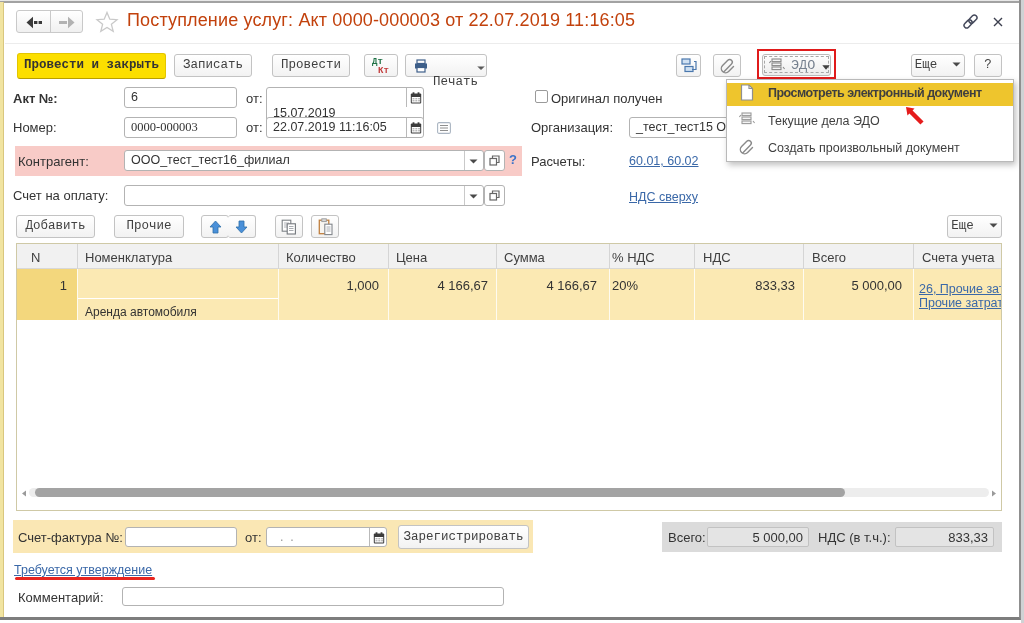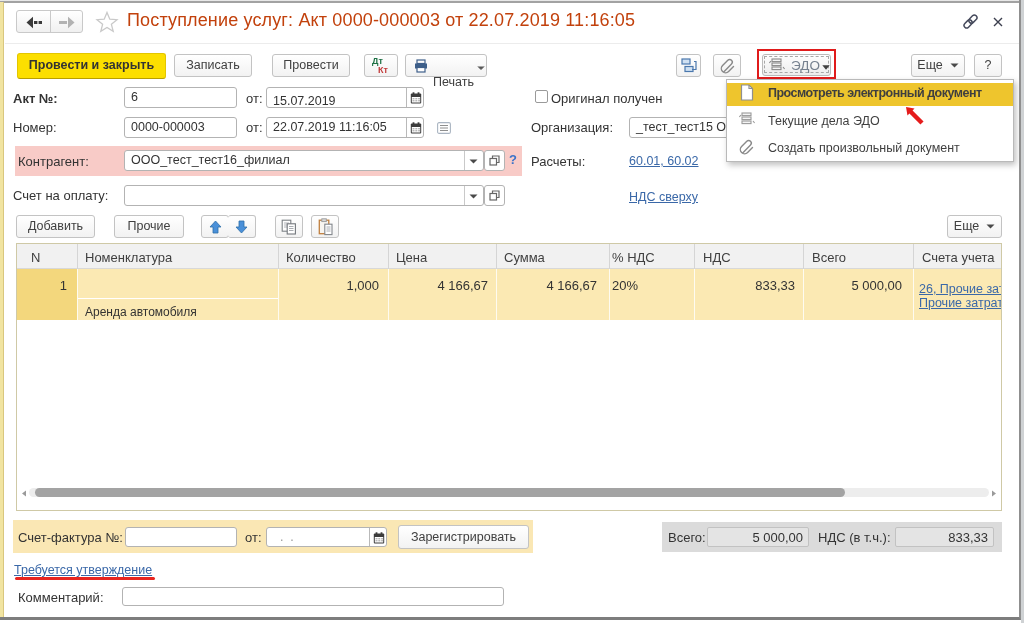--- a/index.html
+++ b/index.html
@@ -5,21 +5,21 @@
 * { margin:0; padding:0; box-sizing:border-box; }
 html,body { width:1024px; height:623px; background:#fff; font-family:"Liberation Sans", sans-serif; }
 #win { position:absolute; left:0; top:0; width:1021px; height:620px; background:#fff;
   border-right:2px solid #8f8f8f; border-bottom:3px solid #7d7d7d; overflow:hidden; }
 #rightband { position:absolute; left:1021px; top:0; width:3px; height:623px; background:#cfd2d4; }
 #leftstrip { position:absolute; left:0; top:2px; width:4px; height:615px; background:#f1e4a1; border-right:1px solid #d9c77e; }
 .abs { position:absolute; }
 .lbl { position:absolute; font-size:13px; color:#333; white-space:nowrap; }
 .inp { position:absolute; background:#fff; border:1px solid #b3b3b3; border-radius:3px; font-size:12.5px; color:#333; }
 .btn { position:absolute; background:linear-gradient(#ffffff,#f2f2f2); border:1px solid #c3c3c3; border-radius:3px;
-  font-size:12.5px; color:#404040; text-align:center; font-family:Liberation Sans, sans-serif; }
+  font-size:12.5px; color:#404040; text-align:center; font-family:Liberation Mono, monospace; }
 .link { position:absolute; font-size:12.5px; color:#3a68a8; text-decoration:underline; white-space:nowrap; cursor:pointer; }
 svg { display:block; }
 </style>
 </head>
 <body>
 <div id="rightband"></div>
 <div id="win">
   <div class="abs" style="left:0;top:0;width:1021px;height:1px;background:#e8e8e8;"></div>
   <div class="abs" style="left:0;top:1px;width:1021px;height:1.5px;background:#a2a2a2;"></div>
   <div id="leftstrip"></div>
@@ -101,35 +101,35 @@
       </svg>
   </div>
   <div class="btn" style="left:911px;top:54px;width:54px;height:23px;line-height:21px;">Еще&nbsp;&nbsp;<svg style="display:inline-block;vertical-align:1px;" width="9" height="5" viewBox="0 0 9 5">
         <polygon points="0.5,0.5 8.5,0.5 4.5,4.5" fill="#4a4a4a"></polygon>
       </svg></div>
   <div class="btn" style="left:974px;top:54px;width:28px;height:23px;line-height:21px;">?</div>
 
   <div class="lbl" style="left:13px;top:91px;font-weight:bold;">Акт №:</div>
   <div class="inp" style="left:124px;top:87px;width:113px;height:21px;padding:2px 6px;">6</div>
   <div class="lbl" style="left:246px;top:91px;">от:</div>
-  <div class="inp" style="left:266px;top:87px;width:158px;height:21px;padding:6px 6px;">15.07.2019
+  <div class="inp" style="left:266px;top:87px;width:158px;height:21px;padding:18px 6px;">15.07.2019
     <div style="position:absolute;left:139px;top:0;width:1px;height:19px;background:#b9b9b9;"></div>
     <svg style="position:absolute;left:143px;top:4px;" width="12" height="12" viewBox="0 0 12 12">
       <rect x="2.6" y="0.3" width="1.8" height="2.2" fill="#3c3c3c"></rect>
         <rect x="7.6" y="0.3" width="1.8" height="2.2" fill="#3c3c3c"></rect>
       <rect x="0.8" y="1.5" width="10.4" height="10" rx="1" fill="#3c3c3c"></rect>
       <rect x="1.8" y="5" width="8.4" height="5.5" fill="#fff"></rect>
       <path d="M2.5 6.8 h2 M5.3 6.8 h2 M8.1 6.8 h2 M2.5 8.8 h2 M5.3 8.8 h2 M8.1 8.8 h2" stroke="#9a9a9a" stroke-width="1"></path>
     </svg>
   </div>
   <div class="abs" style="left:535px;top:90px;width:13px;height:13px;border:1px solid #9a9a9a;background:#fff;border-radius:2px;"></div>
   <div class="lbl" style="left:551px;top:91px;">Оригинал получен</div>
 
   <div class="lbl" style="left:13px;top:120px;">Номер:</div>
-  <div class="inp" style="left:124px;top:117px;width:113px;height:21px;padding:2px 6px;">0000-000003</div>
+  <div class="inp" style="left:124px;top:117px;width:113px;height:21px;padding:2px 6px;font-family:Liberation Serif, serif;">0000-000003</div>
   <div class="lbl" style="left:246px;top:120px;">от:</div>
   <div class="inp" style="left:266px;top:117px;width:158px;height:21px;padding:2px 6px;">22.07.2019 11:16:05
     <div style="position:absolute;left:139px;top:0;width:1px;height:19px;background:#b9b9b9;"></div>
     <svg style="position:absolute;left:143px;top:4px;" width="12" height="12" viewBox="0 0 12 12">
       <rect x="2.6" y="0.3" width="1.8" height="2.2" fill="#3c3c3c"></rect>
         <rect x="7.6" y="0.3" width="1.8" height="2.2" fill="#3c3c3c"></rect>
       <rect x="0.8" y="1.5" width="10.4" height="10" rx="1" fill="#3c3c3c"></rect>
       <rect x="1.8" y="5" width="8.4" height="5.5" fill="#fff"></rect>
       <path d="M2.5 6.8 h2 M5.3 6.8 h2 M8.1 6.8 h2 M2.5 8.8 h2 M5.3 8.8 h2 M8.1 8.8 h2" stroke="#9a9a9a" stroke-width="1"></path>
     </svg>

